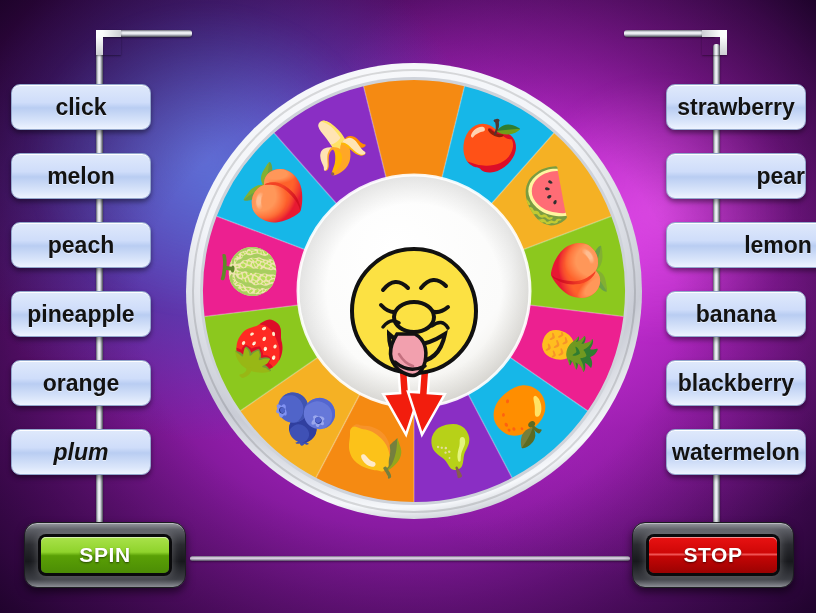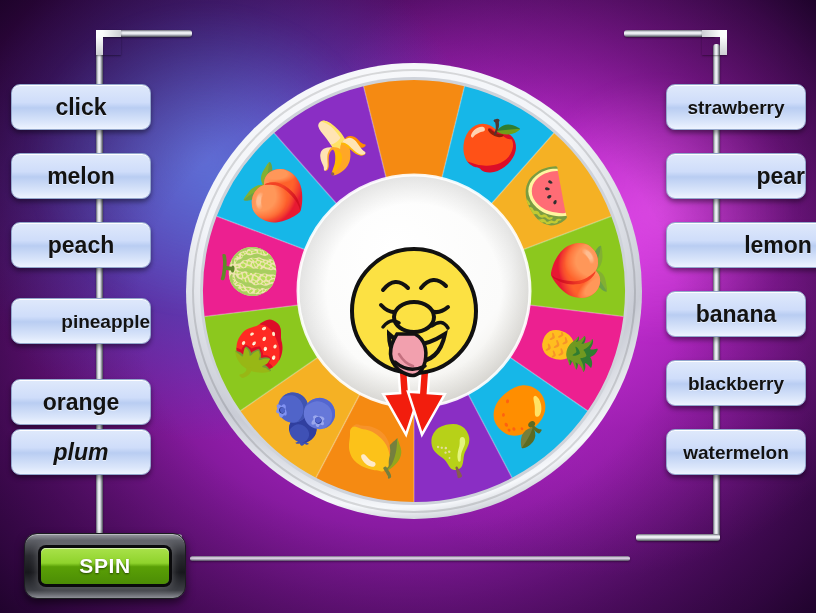--- a/index.html
+++ b/index.html
@@ -68,30 +68,29 @@
     border:1px solid #93a7cc;
     box-shadow:0 3px 5px rgba(0,0,0,.42), inset 0 1px 0 rgba(255,255,255,.95);
     display:flex;align-items:center;justify-content:center;
     z-index:5;cursor:pointer;
   }
   .word-btn span{
     color:#121212;font-weight:bold;line-height:1;
     text-shadow:0 1px 0 rgba(255,255,255,.55);
   }
   .word-btn.sz-lg span{font-size:23px;}
-  .word-btn.sz-md span{font-size:19px;}
+  .word-btn.sz-md span{font-size:23px;}
 
   
   .ctl{
     position:absolute;width:160px;height:64px;border-radius:13px;
     background:linear-gradient(180deg,#9a9ca3 0%, #5d5f66 10%, #2a2b30 34%, #17181c 60%, #3c3e44 88%, #8e9097 100%);
     box-shadow:0 4px 9px rgba(0,0,0,.55), inset 0 1px 0 rgba(255,255,255,.35);
     display:flex;align-items:center;justify-content:center;z-index:6;cursor:pointer;
     border:1px solid #1b1c20;
-    margin-top:11px;
   }
   .ctl-inner{
     width:128px;height:36px;border-radius:5px;
     display:flex;align-items:center;justify-content:center;
     box-shadow:0 0 0 3px #0a0a0c, 0 0 10px 3px rgba(255,255,255,.28), inset 0 1px 0 rgba(255,255,255,.55);
   }
   .ctl-inner.green{
     background:linear-gradient(180deg,#a9e24a 0%, #8fd32c 42%, #5aa006 52%, #4c8d05 100%);
   }
   .ctl-inner.red{
@@ -243,24 +242,24 @@
   <div id="left-col">
       <div class="word-btn sz-lg" style="left: 11px; top: 84px;">
         <span>click</span>
       </div>
       <div class="word-btn sz-lg" style="left: 11px; top: 153px;">
         <span>melon</span>
       </div>
       <div class="word-btn sz-lg" style="left: 11px; top: 222px; justify-content: center;">
         <span>peach</span>
       </div>
-      <div class="word-btn sz-md" style="left: 11px; top: 298px; justify-content: flex-end;">
+      <div class="word-btn sz-md" style="left: 11px; top: 291px;">
         <span>pineapple</span>
       </div>
-      <div class="word-btn sz-lg" style="left: 11px; top: 360px; margin-top: 19px;">
+      <div class="word-btn sz-lg" style="left: 11px; top: 360px;">
         <span>orange</span>
       </div>
       <div class="word-btn sz-lg" style="left: 11px; top: 429px; font-style: italic;">
         <span>plum</span>
       </div>
     </div>
   <div id="right-col">
       <div class="word-btn sz-md" style="left: 666px; top: 84px;">
         <span>strawberry</span>
       </div>
@@ -280,14 +279,19 @@
         <span>watermelon</span>
       </div>
     </div>
 
   <div class="ctl" style="left:24px;top:522px;">
     <div class="ctl-inner green">
       <span>SPIN</span>
     </div>
   </div>
 
+  <div class="ctl" style="left:632px;top:522px;">
+    <div class="ctl-inner red">
+      <span>STOP</span>
+    </div>
+  </div>
 
 </div>
 
 </body></html>

